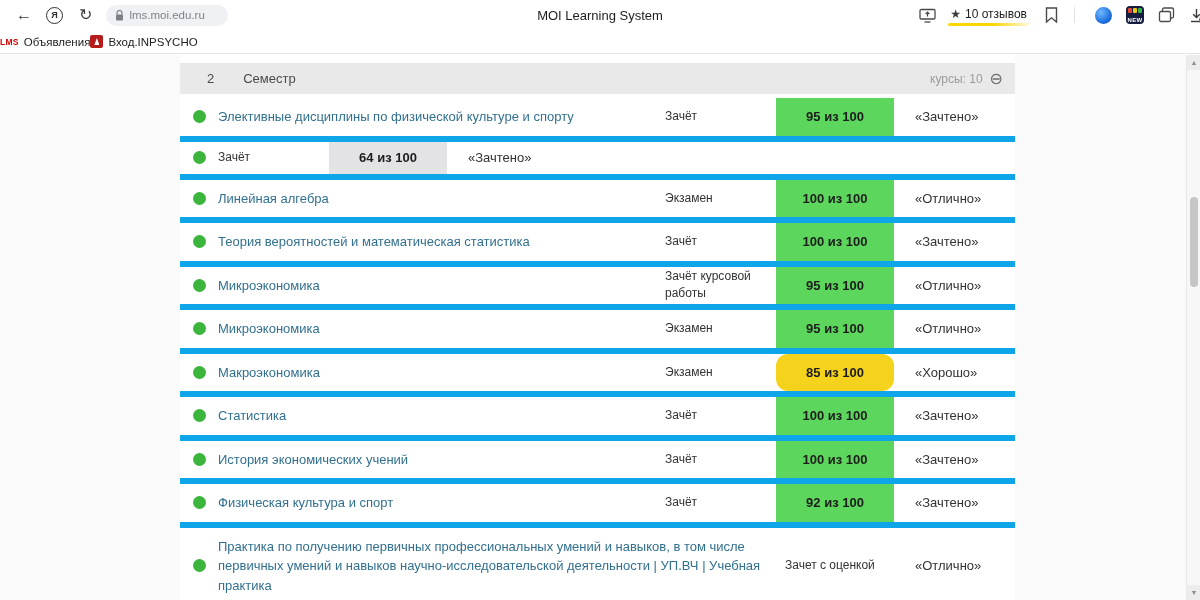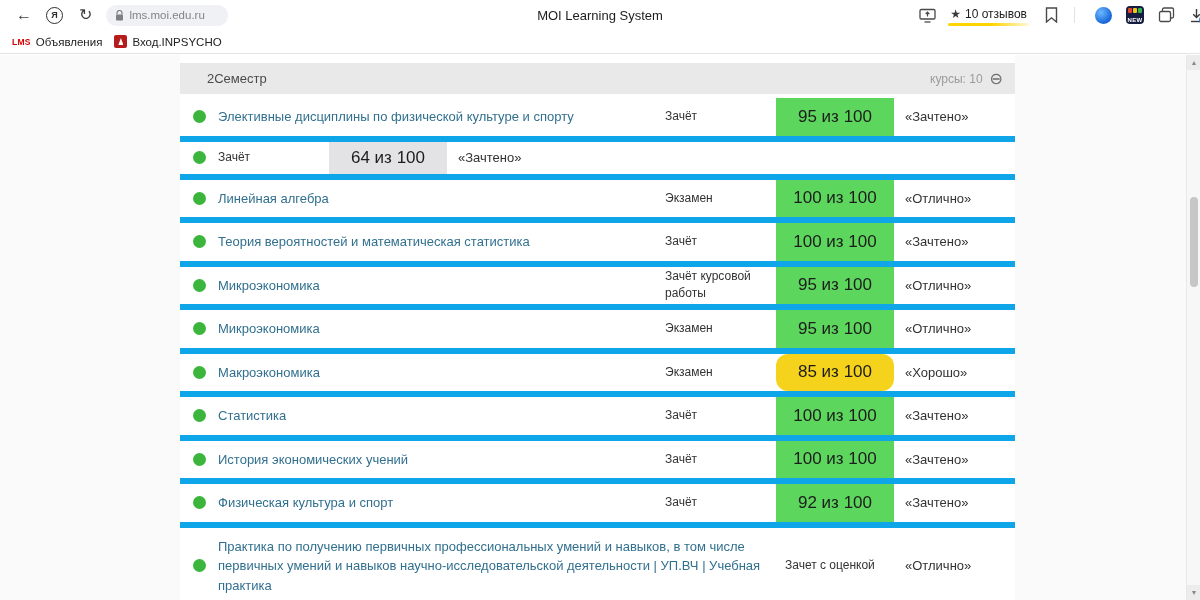--- a/index.html
+++ b/index.html
@@ -25,46 +25,46 @@
   .ext-new .dots { position:absolute; top:2px; left:2px; right:2px; height:5px; display:flex; gap:1.5px; }
   .ext-new .dots i { flex:1; border-radius:1px; }
   .ext-new .new-txt { position:absolute; bottom:1.5px; left:0; right:0; text-align:center; font-size:6px; font-weight:bold; color:#fff; letter-spacing:0.3px; }
   .ext-tabs { margin-left:14px; cursor:pointer; }
   .downloads { position:relative; margin-left:14px; margin-right:-4px; cursor:pointer; }
   .dl-badge { position:absolute; right:-5px; bottom:-2px; min-width:10px; height:10px; border-radius:5px; background:#2b77e5; color:#fff; font-size:7.5px; display:flex; align-items:center; justify-content:center; padding:0 2px; }
   .flag-btn { margin-left:18px; cursor:pointer; }
 
   
   .bookmarks { position:absolute; top:30px; left:0; width:1200px; height:24px; background:#fff; border-bottom:1px solid #e3e3e3; display:flex; align-items:center; }
-  .bm-item { display:flex; align-items:center; margin-left:12px; cursor:pointer; }
+  .bm-item { display:flex; align-items:center; cursor:pointer; }
   .bm-label { font-size:11.5px; color:#222; margin-left:5px; white-space:nowrap; }
   .lms-logo { font-size:8.5px; font-weight:bold; color:#d40000; letter-spacing:0.3px; }
   .emblem { width:13px; height:13px; background:#b71c1c; border-radius:2px; display:flex; align-items:center; justify-content:center; }
   .emblem i { width:5px; height:7px; background:#fff; clip-path:polygon(50% 0,100% 100%,0 100%); }
 
   
   .page { position:absolute; top:55px; left:0; width:1200px; height:545px; background:#fafafa; overflow:hidden; }
   .content-col { position:absolute; left:180px; top:0; width:835px; min-height:545px; background:#fff; padding-top:8px; }
 
   .sem-header { background:#e9e9e9; min-height:31px; display:flex; align-items:center; padding:0 12px 0 27px; margin-bottom:4px; }
   .sem-num { font-size:13px; color:#4a4a4a; }
-  .sem-word { font-size:13px; color:#4a4a4a; margin-left:0; }
+  .sem-word { font-size:13px; color:#4a4a4a; margin-left:29px; }
   .sem-spacer { flex:1; }
   .sem-count { font-size:12px; color:#9b9b9b; margin-right:7px; cursor:pointer; }
   .sem-toggle { font-size:16px; color:#6f6f6f; line-height:1; cursor:pointer; }
 
   .course-row { display:flex; align-items:stretch; border-bottom:6px solid #0ea5e9; background:#fff; min-height:38px; }
   .cell-dot { width:38px; display:flex; align-items:center; padding-left:13px; flex-shrink:0; }
   .dot { width:13px; height:13px; border-radius:50%; background:#3cb53c; }
   .cell-name { flex:1; display:flex; align-items:center; padding:9px 14px 9px 0; }
   .course-link { color:#31708f; font-size:13px; line-height:1.5; cursor:pointer; text-decoration:none; }
   .cell-type { width:110px; flex-shrink:0; display:flex; align-items:center; font-size:12px; color:#333; line-height:1.45; padding-right:4px; }
   .cell-score { width:120px; flex-shrink:0; display:flex; padding:0 1px; }
-  .score-badge { flex:1; display:flex; align-items:center; justify-content:center; font-size:17px; color:#1c1c1c; }
-  .cell-grade { width:120px; flex-shrink:0; display:flex; align-items:center; padding-left:10px; font-size:13px; color:#333; }
+  .score-badge { flex:1; display:flex; align-items:center; justify-content:center; font-size:13px; color:#1c1c1c;font-weight:bold; }
+  .cell-grade { width:120px; flex-shrink:0; display:flex; align-items:center; padding-left:20px; font-size:13px; color:#333; }
 
   
   .scrollbar { position:absolute; top:55px; right:0; width:14px; height:545px; background:#f7f7f7; border-left:1px solid #e8e8e8; }
   .sb-arrow { width:14px; height:15px; display:flex; align-items:center; justify-content:center; font-size:7px; color:#8a8a8a; background:#ececec; cursor:pointer; }
   .sb-arrow.down { position:absolute; bottom:0; }
   .sb-thumb { position:absolute; left:3px; width:8px; top:142px; height:90px; background:#c6c6c6; border-radius:4px; cursor:grab; }
 </style>
 </head>
 <body>
 

